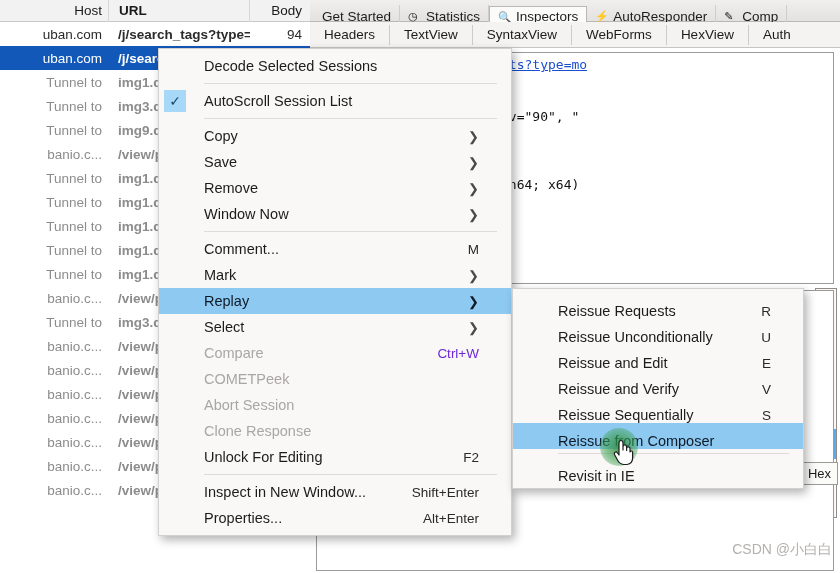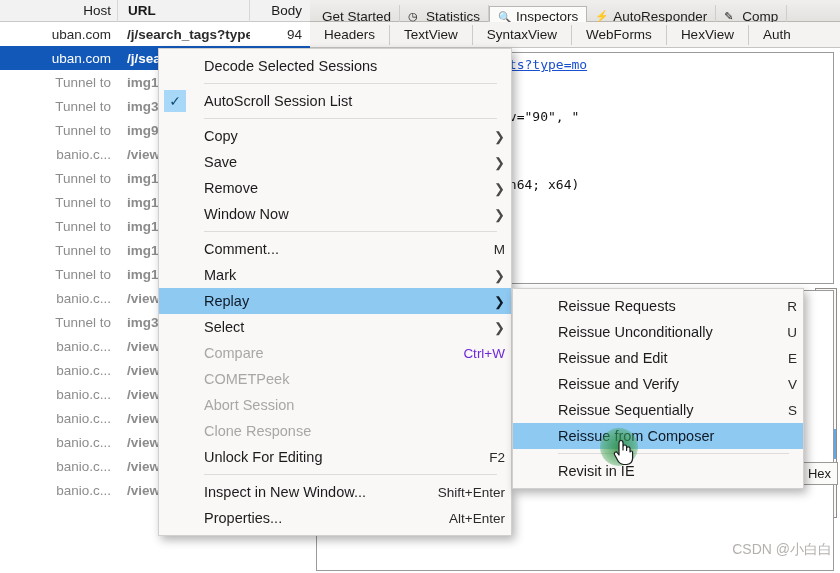--- a/index.html
+++ b/index.html
@@ -25,21 +25,21 @@
   .session-header {
     position: relative;
     height: 22px;
     background: #f2f2f2;
     border-bottom: 1px solid #c8c8c8;
     display: flex;
     align-items: center;
     font-size: 13.5px;
     color: #1a1a1a;
   }
-  .col-host { width: 108px; text-align: right; padding-right: 6px; margin-left: 9px; }
+  .col-host { width: 108px; text-align: right; padding-right: 6px; }
   .col-url  { flex: 1; text-align: left; padding-left: 10px; font-weight: bold; }
   .col-body { width: 60px; text-align: right; padding-right: 8px; }
   .hdr-sep {
     width: 1px; height: 22px; background: #d7d7d7;
   }
 
   .session-rows {
     position: absolute;
     top: 22px; left: 0; right: 0; bottom: 0;
     background: #fff;
@@ -187,21 +187,21 @@
     font-size: 14.5px;
     color: #1c1c1c;
     z-index: 40;
   }
   .mi {
     position: relative;
     display: flex;
     align-items: center;
     height: 26px;
     padding-left: 45px;
-    padding-right: 6px;
+    padding-right: 32px;
     white-space: nowrap;
   }
   .mi .mlabel { flex: 1; }
   .mi .maccel { color: #2a2a2a; font-size: 13.5px; margin-left: 12px; }
   .mi .marrow {
     font-size: 13px; color: #4a4a4a; margin-left: 10px;
   }
   .mi.disabled { color: #a9a6a6; justify-content: center; }
   .mi.disabled .maccel { color: #6d28d9; }
   .mi.highlight {
@@ -230,21 +230,21 @@
     left: 512px; top: 288px;
     width: 292px;
     background: #faf7f7;
     border: 1px solid #d2cfcf;
     box-shadow: 3px 4px 9px rgba(0,0,0,0.30);
     padding: 4px 0 4px 0;
     font-size: 14.5px;
     color: #1c1c1c;
     z-index: 50;
   }
-  .submenu .mi { padding-left: 45px; height: 26px; }
+  .submenu .mi { padding-left: 45px; height: 26px; align-items: flex-end; }
   .submenu .mi.highlight { background: #8ec9f2; }
   .submenu .msep { margin: 4px 14px 4px 45px; }
 
   
   .halo {
     position: absolute;
     left: 600px; top: 428px;
     width: 38px; height: 38px;
     border-radius: 50%;
     background: radial-gradient(circle at 50% 50%, rgba(42,140,60,0.85) 0%, rgba(60,160,80,0.55) 55%, rgba(90,180,110,0.05) 100%);

